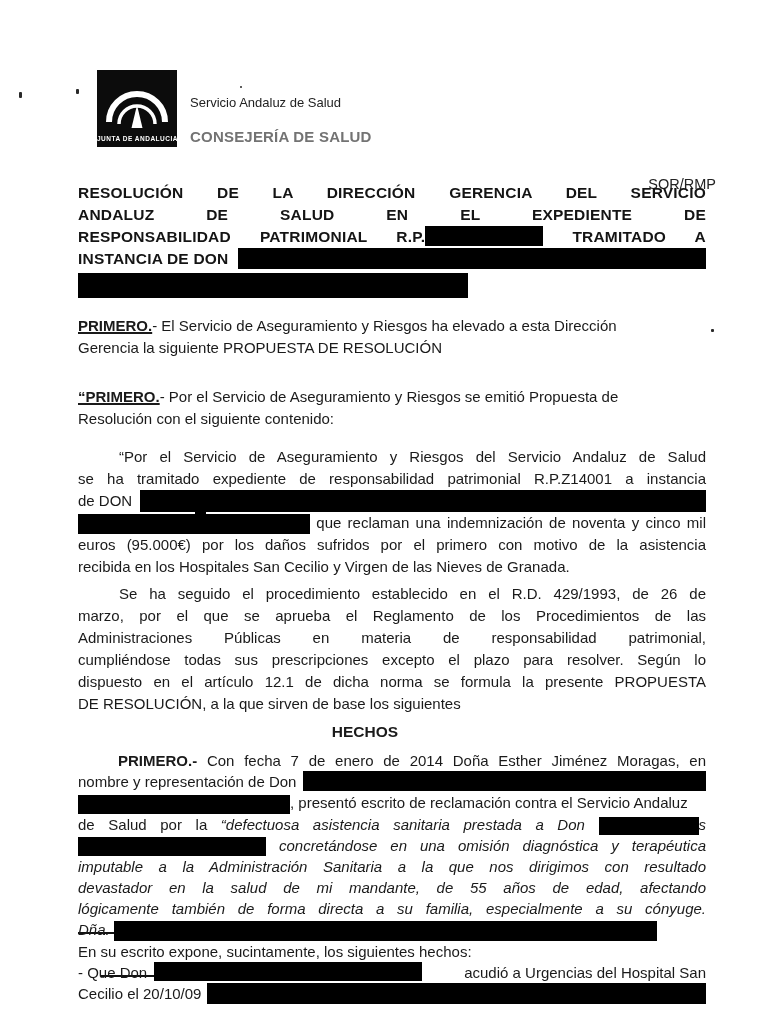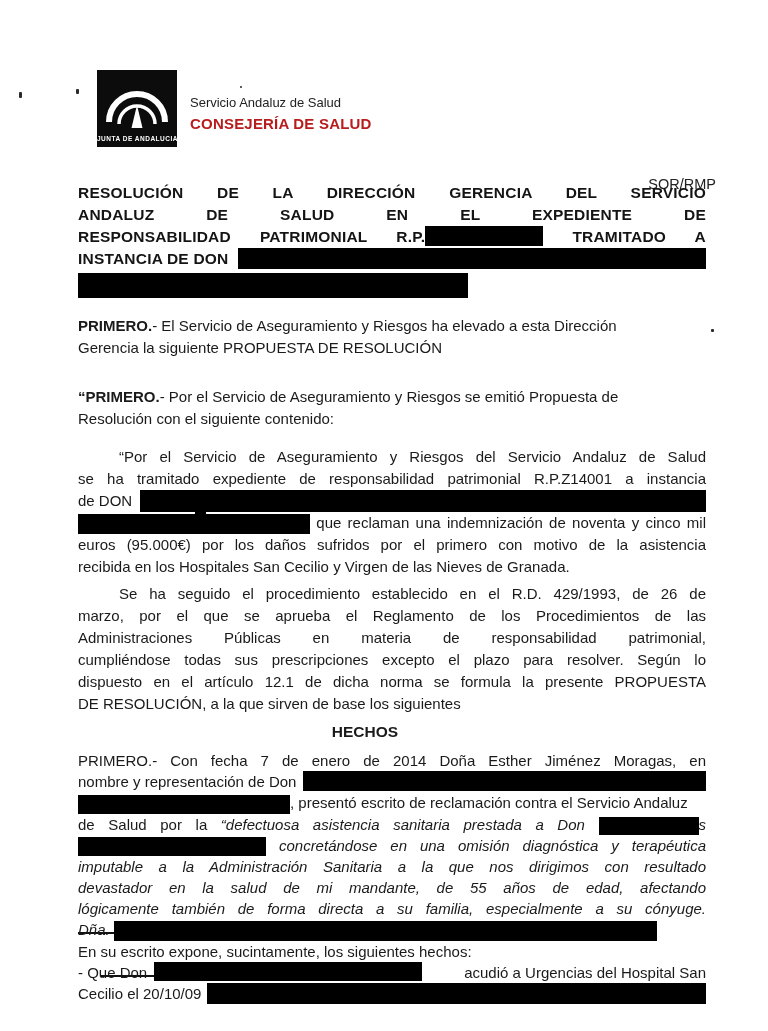--- a/index.html
+++ b/index.html
@@ -10,38 +10,38 @@
   .speck{position:absolute;background:#2a2a2a;border-radius:1px;}
 
   
   .letterhead{position:absolute;left:97px;top:70px;display:flex;align-items:flex-start;}
   .logo-box{position:relative;width:80px;height:77px;background:#0c0c0c;flex:0 0 auto;}
   .logo-box svg{display:block;}
   .logo-caption{position:absolute;left:0;right:0;bottom:5px;text-align:center;color:#fff;
                 font-size:6.5px;letter-spacing:.5px;font-weight:bold;white-space:nowrap;}
   .org-block{margin-left:13px;padding-top:25px;}
   .org-line1{font-size:13px;color:#222;}
-  .org-line2{font-size:15px;font-weight:bold;letter-spacing:.2px;margin-top:5px;color:#b91c1c;}
+  .org-line2{font-size:15px;font-weight:bold;letter-spacing:.2px;margin-top:18px;color:#737373;}
 
   .ref-code{position:absolute;top:176px;right:52px;font-size:14.5px;color:#222;}
 
   .content{position:absolute;left:78px;top:182px;width:628px;}
 
   
   .tline{font-weight:bold;font-size:15.5px;line-height:22px;letter-spacing:.2px;color:#141414;}
   .jl{text-align:justify;text-align-last:justify;}
   .flex-line{display:flex;align-items:flex-start;}
 
   
   .bline{font-size:15px;line-height:22px;}
   .b5{font-size:15px;line-height:21px;}
   .ind{text-indent:41px;}
-  .bld{font-weight:normal;}
+  .bld{font-weight:bold;margin-left:40px;}
   .it{font-style:italic;}
-  .lbl{font-weight:bold;text-decoration-thickness:2px;}
+  .lbl{font-weight:bold;text-decoration:underline;text-decoration-thickness:2px;}
   .ua{border-bottom:2px solid #111;padding-bottom:15px;}
 
   
   .rb{display:inline-block;background:#000;vertical-align:middle;}
   .rb-fill{flex:1 1 auto;background:#000;}
   .block-bar{width:390px;height:25px;background:#000;margin-top:3px;}
   .vart{position:absolute;left:195px;top:492px;width:11px;height:30px;background:#000;}
 
   .hechos{font-weight:bold;font-size:15.5px;line-height:22px;text-align:center;
           padding-right:54px;margin-top:6px;}

